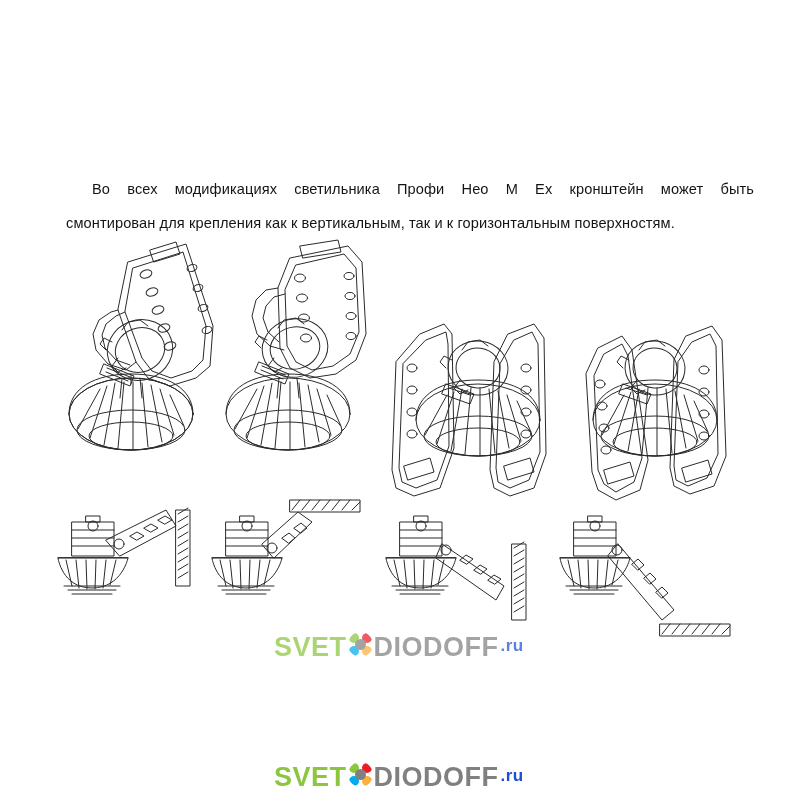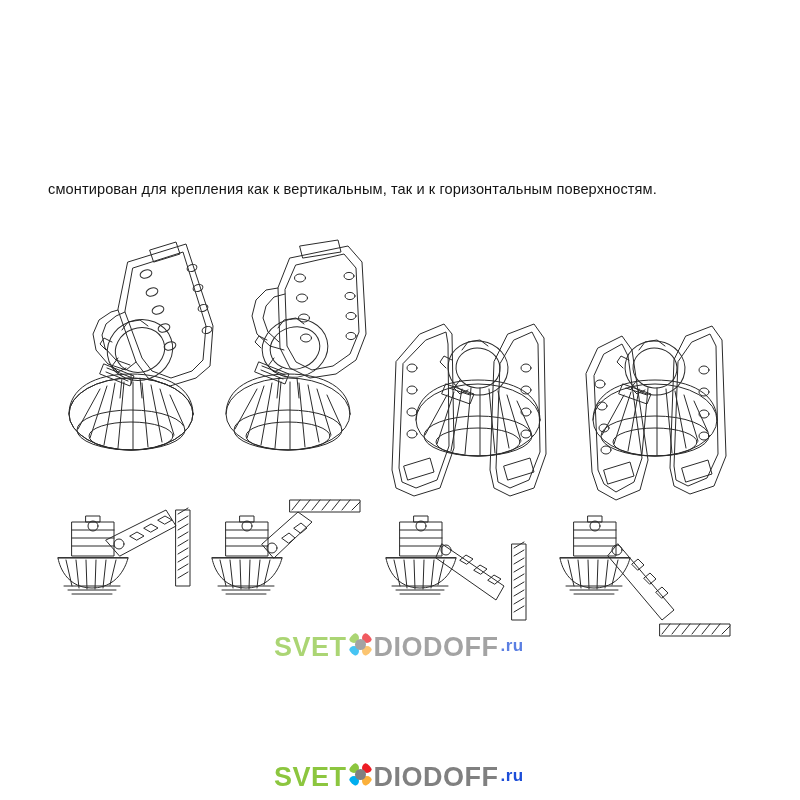--- a/index.html
+++ b/index.html
@@ -36,20 +36,21 @@
   .caption .line1 {
     display: block;
     text-indent: 44px;
     text-align: justify;
     text-align-last: justify;
   }
   .caption .line2 {
     display: block;
     text-align: justify;
     text-align-last: left;
+    margin-left: 18px;
   }
 
   
   .figure {
     position: absolute;
     left: 0;
     top: 238px;
     width: 800px;
     height: 420px;
   }
@@ -127,20 +128,21 @@
     position: relative;
     top: 4px;
   }
 </style>
 </head>
 <body>
 
 <div class="page">
 
   <div class="caption">
+    <span class="line1">Во всех модификациях светильника Профи Нео М Ex кронштейн может быть</span>
     <span class="line2">смонтирован для крепления как к вертикальным, так и к горизонтальным поверхностям.</span>
   </div>
 
   <div class="figure">
     <svg width="800" height="420" viewBox="0 0 800 420" xmlns="http://www.w3.org/2000/svg">
       <g fill="none" stroke="#2b2b2b" stroke-width="1" stroke-linecap="round" stroke-linejoin="round">
 
         <g>
 
           <path d="M128 24 L186 6 L213 88 L210 128 L196 140 L170 148 L148 140 L136 124 L118 72 Z" transform="translate(0,0)"></path>

